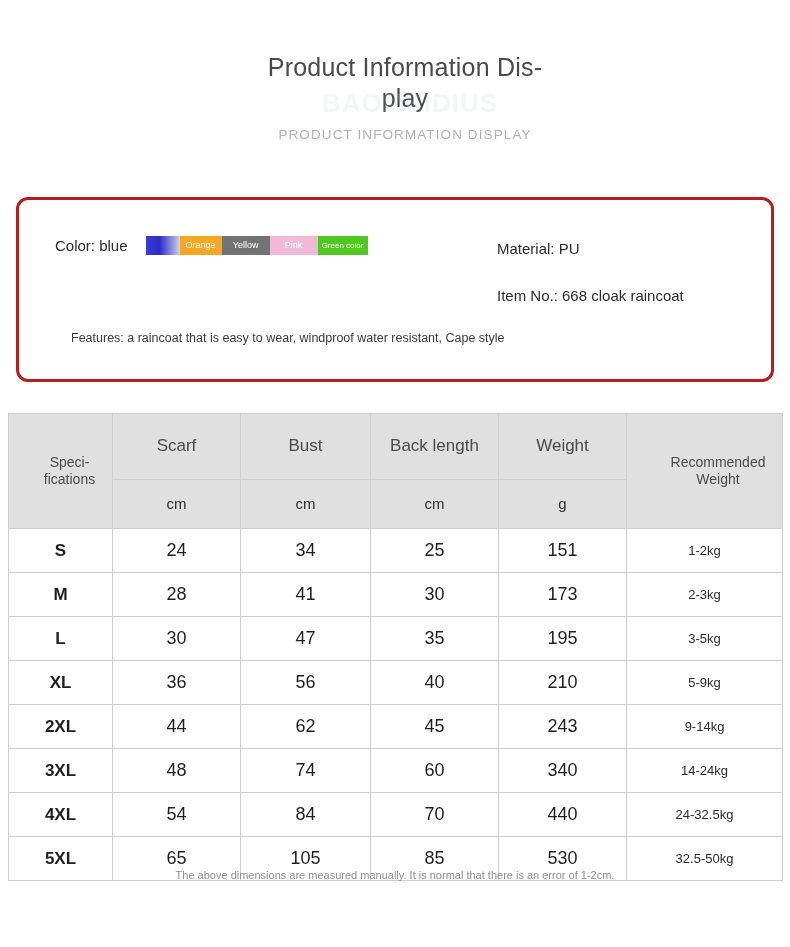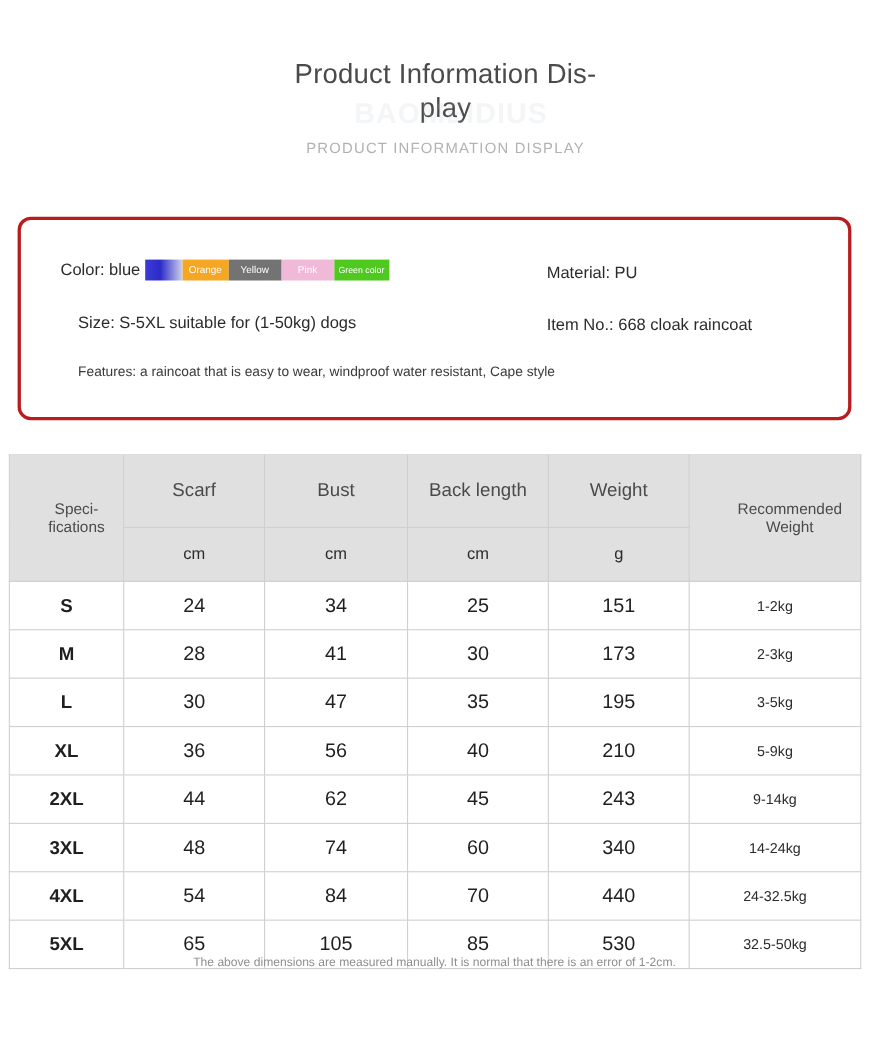--- a/index.html
+++ b/index.html
@@ -57,21 +57,21 @@
     left: 36px;
     top: 36px;
     display: flex;
     align-items: center;
     font-size: 15px;
     color: #2b2b2b;
   }
   .swatches {
     display: flex;
     align-items: center;
-    margin-left: 4px;
+    margin-left: 18px;
   }
   .sw {
     height: 19px;
     display: flex;
     align-items: center;
     justify-content: center;
     font-size: 9px;
     color: #fff;
     padding: 0 4px;
     box-sizing: border-box;
@@ -223,21 +223,20 @@
     <span class="swatches">
       <span class="sw sw-blue"></span>
       <span class="sw sw-orange">Orange</span>
       <span class="sw sw-yellow">Yellow</span>
       <span class="sw sw-pink">Pink</span>
       <span class="sw sw-green">Green color</span>
     </span>
   </div>
 
   <div class="row-material">Material: PU</div>
-  <div class="row-size">Size: S-5XL suitable for (1-50kg) dogs</div>
   <div class="row-item">Item No.: 668 cloak raincoat</div>
   <div class="row-features">Features: a raincoat that is easy to wear, windproof water resistant, Cape style</div>
 </div>
 
 <div class="table-wrap">
   <table class="spec">
     <colgroup>
       <col class="col-1">
         <col class="col-2">
         <col class="col-3">

